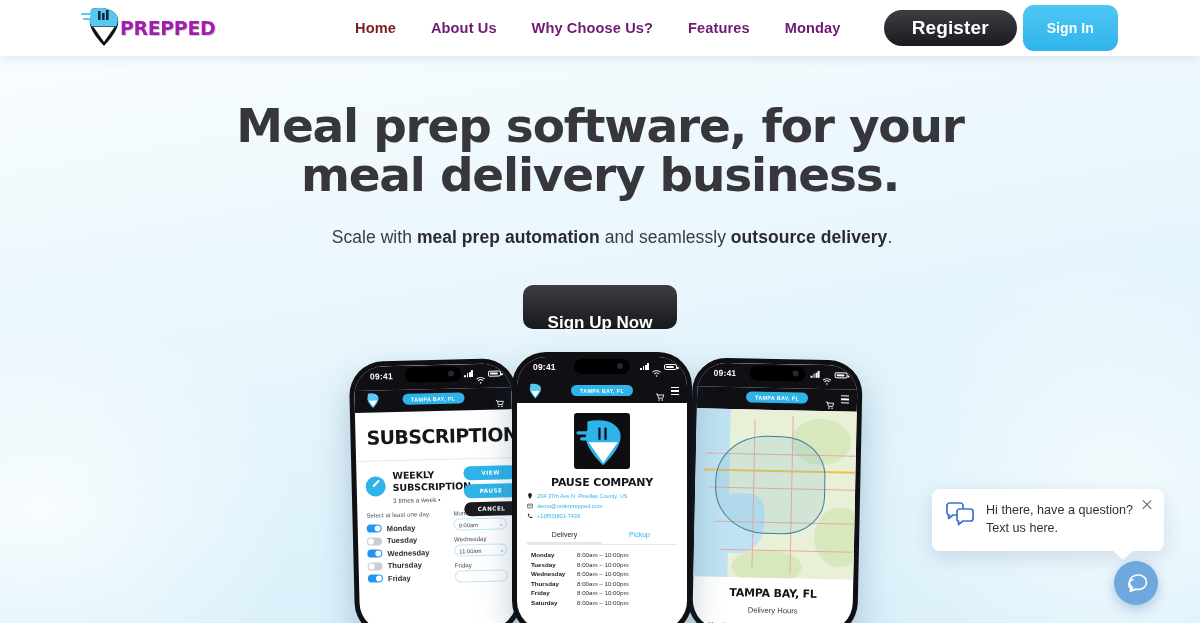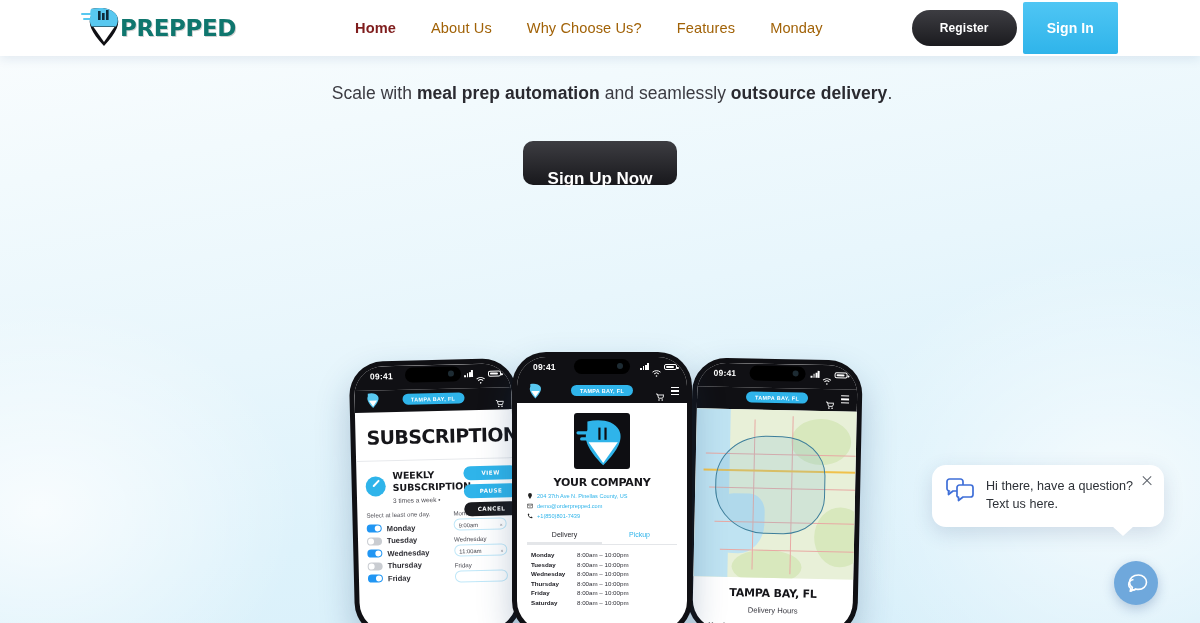--- a/index.html
+++ b/index.html
@@ -25,41 +25,41 @@
   .navbar {
     position: absolute; top: 0; left: 0; width: 1200px; height: 56px;
     background: #ffffff;
     box-shadow: 0 3px 10px rgba(30,70,130,.10);
     display: flex; align-items: center; z-index: 40;
   }
   .logo { position: absolute; left: 80px; top: 3px; display: flex; align-items: center; height: 50px; }
   .logo-mark { position: relative; width: 46px; height: 44px; margin-right: 1px; }
   .logo-word {
     font-family: "DejaVu Sans", sans-serif;
-    font-weight: 900; font-size: 23px; letter-spacing: -0.4px;
-    color: #0f766e; line-height: 1; margin-left: -7px;
+    font-weight: 900; font-size: 19px; letter-spacing: -0.4px;
+    color: #a21caf; line-height: 1; margin-left: -7px;
     text-shadow: 1px 1px 0 rgba(0,0,0,.18);
   }
   .nav-links { position: absolute; left: 355px; top: 0; height: 56px;
                display: flex; align-items: center; gap: 35px; }
-  .nav-link { font-size: 14.6px; color: #a16207; font-weight: 400; cursor: pointer;
+  .nav-link { font-size: 14.6px; color: #701a75; font-weight: 700; cursor: pointer;
               white-space: nowrap; letter-spacing: .1px; }
   .nav-link.active { color: #7f1d1d; font-weight: 600; }
   .nav-actions { position: absolute; right: 82px; top: 0; height: 56px;
                  display: flex; align-items: center; gap: 6px; }
   .btn-register {
     background: linear-gradient(180deg,#3d3d42,#1b1b1f);
-    color: #fff; font-size: 12px; font-weight: 700;
+    color: #fff; font-size: 19px; font-weight: 700;
     padding: 0 28px; height: 36px; line-height: 36px; border-radius: 18px;
     border: none; cursor: pointer; letter-spacing: .1px;
   }
   .btn-signin {
     background: linear-gradient(180deg,#4fc6f4,#2fb4ea);
     color: #fff; font-size: 14px; font-weight: 700;
-    padding: 0 24px; height: 52px; line-height: 36px; border-radius: 2px;
+    padding: 0 24px; height: 46px; line-height: 36px; border-radius: 11px;
     border: none; cursor: pointer; letter-spacing: .1px;
   }
 
   
   .hero { position: absolute; top: 56px; left: 0; width: 1200px; text-align: center; z-index: 5; }
   .hero h1 {
     margin-top: 46px;
     font-family: "DejaVu Sans", sans-serif;
     font-size: 47px; line-height: 1.04; font-weight: 700;
     color: #36363c; letter-spacing: -1.2px;
@@ -187,22 +187,22 @@
   .map .road { position:absolute; background:#e8a9a4; height:1px; }
   .map .roadv { position:absolute; background:#e8a9a4; width:1px; }
   .map .hiway { position:absolute; background:#f0c14b; height:1.6px; }
   .rp-body { padding:9px 6px 0; }
   .rp-city { font-family:"DejaVu Sans", sans-serif; font-weight:900; font-size:11px;
              text-align:center; color:#16161a; letter-spacing:-.2px; }
   .rp-sub { text-align:center; font-size:7.6px; color:#34343c; margin-top:6px; }
 
   
   .chat-card {
-    position:absolute; right:36px; bottom:96px; width:232px;
-    background:#fff; border-radius:14px; padding:13px 14px 13px 13px;
+    position:absolute; right:36px; bottom:72px; width:232px;
+    background:#fff; border-radius:8px; padding:13px 14px 13px 13px;
     box-shadow: 0 6px 20px rgba(40,70,120,.16);
     display:flex; gap:11px; align-items:flex-start; z-index:60;
   }
   .chat-card::after{
     content:""; position:absolute; right:30px; bottom:-9px;
     width:0; height:0; border-left:11px solid transparent; border-right:11px solid transparent;
     border-top:10px solid #fff;
   }
   .chat-msg { font-size:12.6px; color:#2d3137; line-height:1.42; }
   .chat-x { position:absolute; right:11px; top:9px; width:12px; height:12px; cursor:pointer; }
@@ -249,20 +249,21 @@
     <span class="nav-link">Monday</span>
   </div>
 
   <div class="nav-actions">
     <button class="btn-register">Register</button>
     <button class="btn-signin">Sign In</button>
   </div>
 </div>
 
 <div class="hero">
+  <h1>Meal prep software, for your meal delivery business.</h1>
 
   <div class="hero-sub">
     <span>Scale with </span><b>meal prep automation</b><span> and seamlessly </span><b>outsource delivery</b><span>.</span>
   </div>
 
   <div class="hero-cta">
     <button class="btn-signup">Sign Up Now</button>
   </div>
 </div>
 
@@ -420,21 +421,21 @@
         <div class="company-logo">
           <svg width="56" height="56" viewBox="0 0 46 44">
             <path d="M11 6 C21 3.5 33 5 37 13 C40.5 20 37 29 24 42 C11 29 7.5 20 11 13 Z" fill="#2fb4ea"></path>
             <rect x="2" y="14" width="11" height="2.6" rx="1.3" fill="#2fb4ea"></rect>
             <rect x="5" y="19" width="8" height="2.6" rx="1.3" fill="#2fb4ea"></rect>
             <rect x="20" y="11" width="1.8" height="10" fill="#0e0e12"></rect>
             <rect x="25" y="11" width="1.8" height="10" fill="#0e0e12"></rect>
             <path d="M12 23 L36 23 L24 40 Z" fill="#ffffff"></path>
           </svg>
         </div>
-        <div class="company-name">YOUR COMPANY</div>
+        <div class="company-name">PAUSE COMPANY</div>
 
         <div class="contact-line">
           <span class="ci">
             <svg width="6" height="6" viewBox="0 0 8 8">
                 <path d="M4 0a2.6 2.6 0 0 0-2.6 2.6C1.4 4.4 4 8 4 8s2.6-3.6 2.6-5.4A2.6 2.6 0 0 0 4 0z" fill="#222"></path>
               </svg>
           </span>
           <span>204 37th Ave N. Pinellas County, US</span>
         </div>
         <div class="contact-line">

